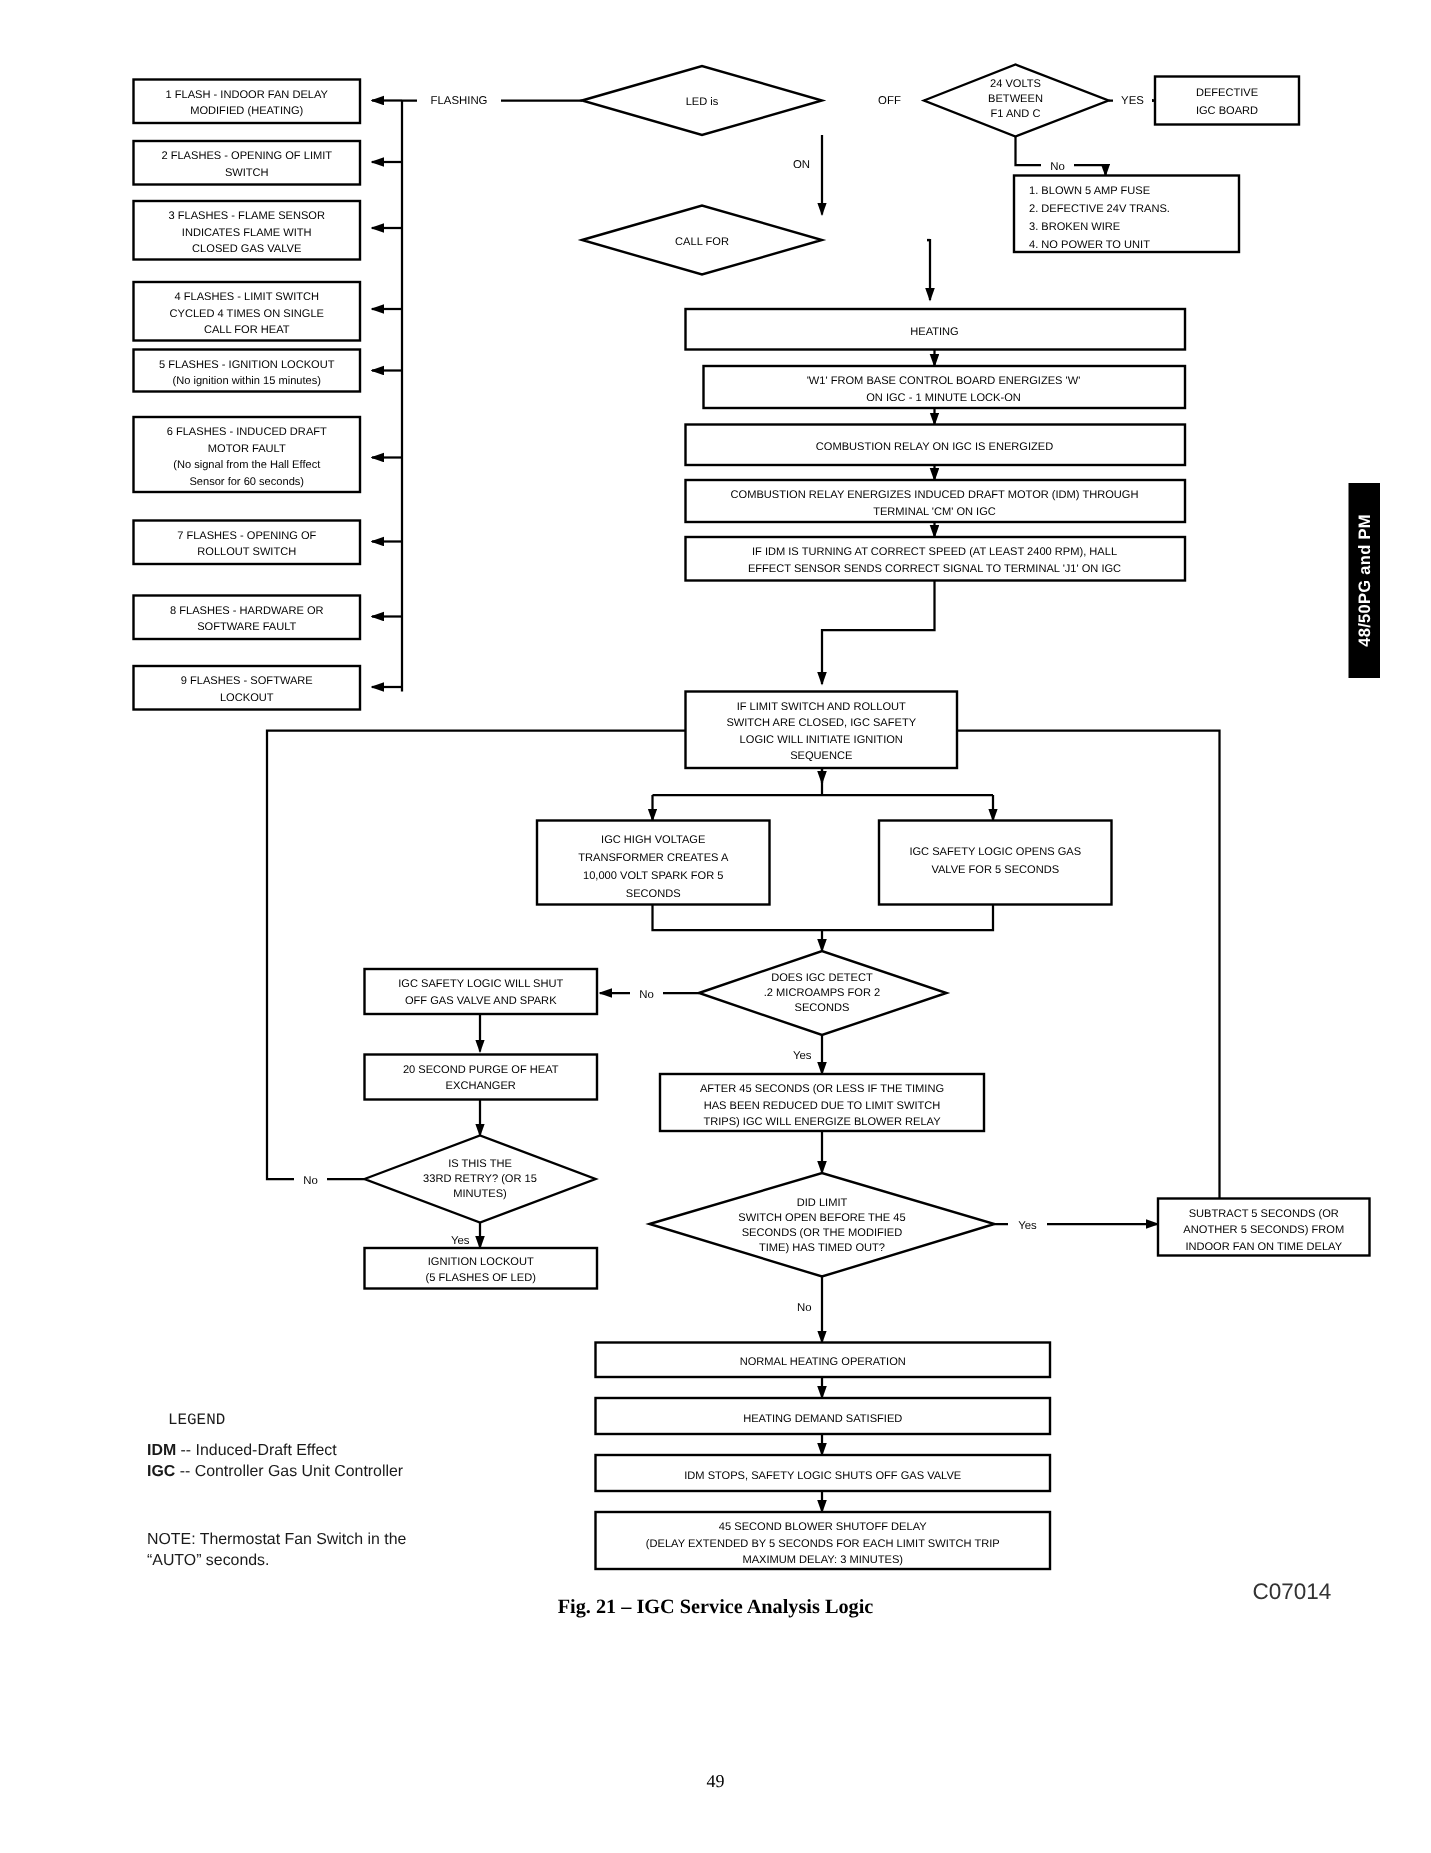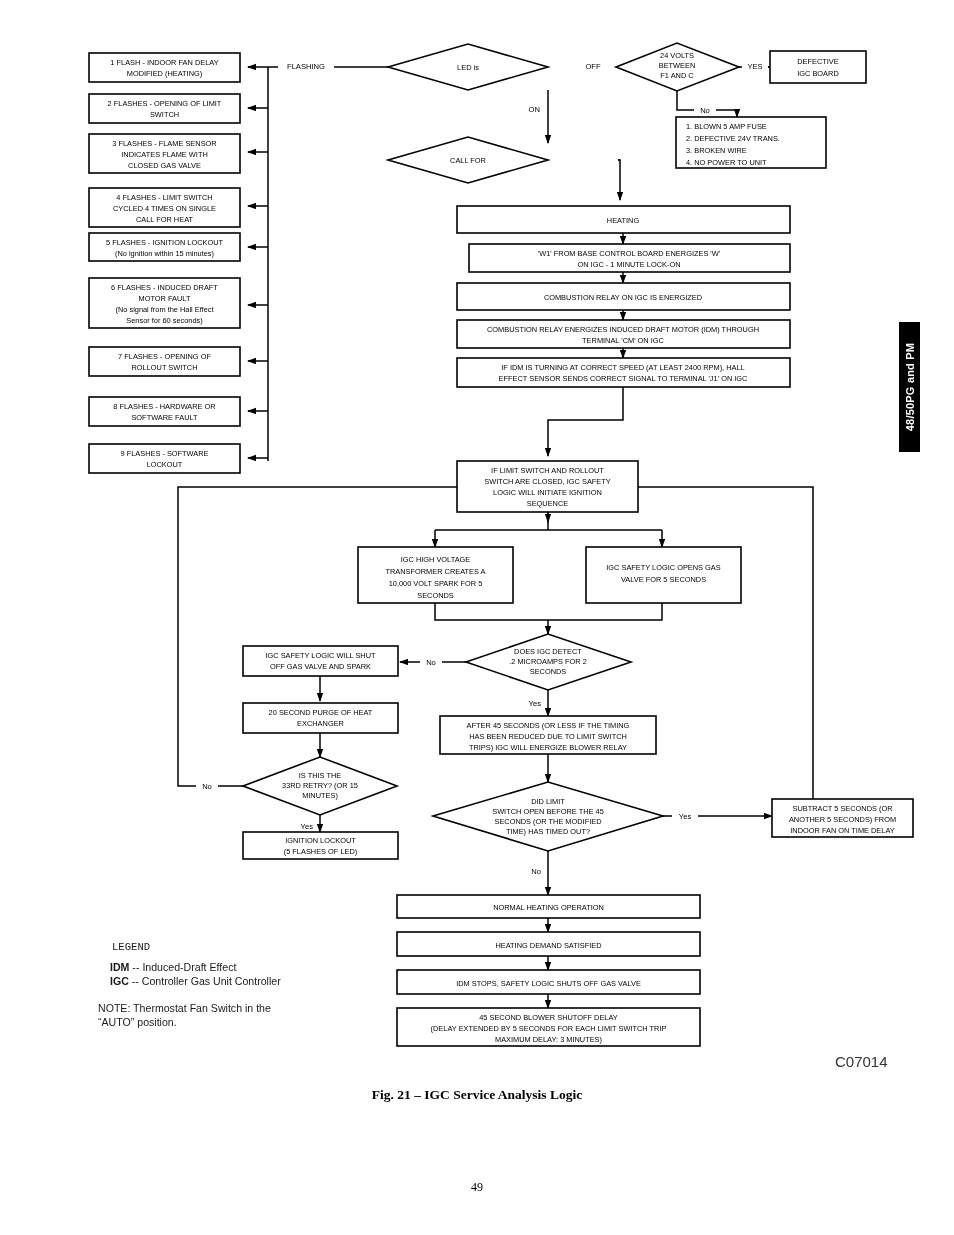--- a/index.html
+++ b/index.html
@@ -11,24 +11,24 @@
   .diamond{fill:#fff;stroke:#000;stroke-width:1.6;}
   .conn{stroke:#000;stroke-width:1.5;fill:none;}
   .edgelbl{font-size:7.6px;}
   .ntext{font-size:7.4px;text-anchor:middle;}
   .ntext-l{font-size:7.4px;text-anchor:start;}
   #sidetab{position:absolute;left:899px;top:322px;width:21px;height:130px;background:#000;}
   #sidetab span{position:absolute;left:50%;top:50%;transform:translate(-50%,-50%) rotate(-90deg);
     white-space:nowrap;color:#fff;font-size:11px;font-weight:bold;letter-spacing:.2px;}
   #legend{position:absolute;left:98px;top:941px;width:260px;font-size:10.6px;line-height:1.32;color:#1a1a1a;}
   #legend .lgtitle{padding-left:14px;margin-bottom:6px;font-family:Liberation Mono, monospace;}
-  #legend .abbr{font-weight:bold;margin-left:12px;}
-  #legend .note{margin-top:13px;}
+  #legend .abbr{font-weight:bold;}
+  #legend .note{margin-top:31px;}
   #caption{position:absolute;left:0;top:1063px;width:954px;text-align:center;
-    font-family:"Liberation Serif",serif;font-weight:bold;font-size:13.5px;margin-top:24px;}
+    font-family:"Liberation Serif",serif;font-weight:bold;font-size:13.5px;}
   #figid{position:absolute;left:835px;top:1053px;font-size:15px;color:#333;}
   #pageno{position:absolute;left:0;top:1180px;width:954px;text-align:center;
     font-family:"Liberation Serif",serif;font-size:12px;}
 </style>
 </head>
 <body>
 
 <div id="sheet">
 
   <svg id="flow" viewBox="0 0 954 1070">
@@ -321,20 +321,20 @@
 
   <div id="legend">
     <div class="lgtitle">LEGEND</div>
     <div>
       <span class="abbr">IDM</span><span> -- </span><span>Induced-Draft Effect</span>
     </div>
     <div>
       <span class="abbr">IGC</span><span> -- </span><span>Controller Gas Unit Controller</span>
     </div>
     <div class="note">NOTE: Thermostat Fan Switch in the</div>
-    <div>“AUTO” position.</div>
+    <div>“AUTO” seconds.</div>
   </div>
 
   <div id="figid">C07014</div>
   <div id="caption">Fig. 21 – IGC Service Analysis Logic</div>
   <div id="pageno">49</div>
 
 </div>
 
 </body></html>

